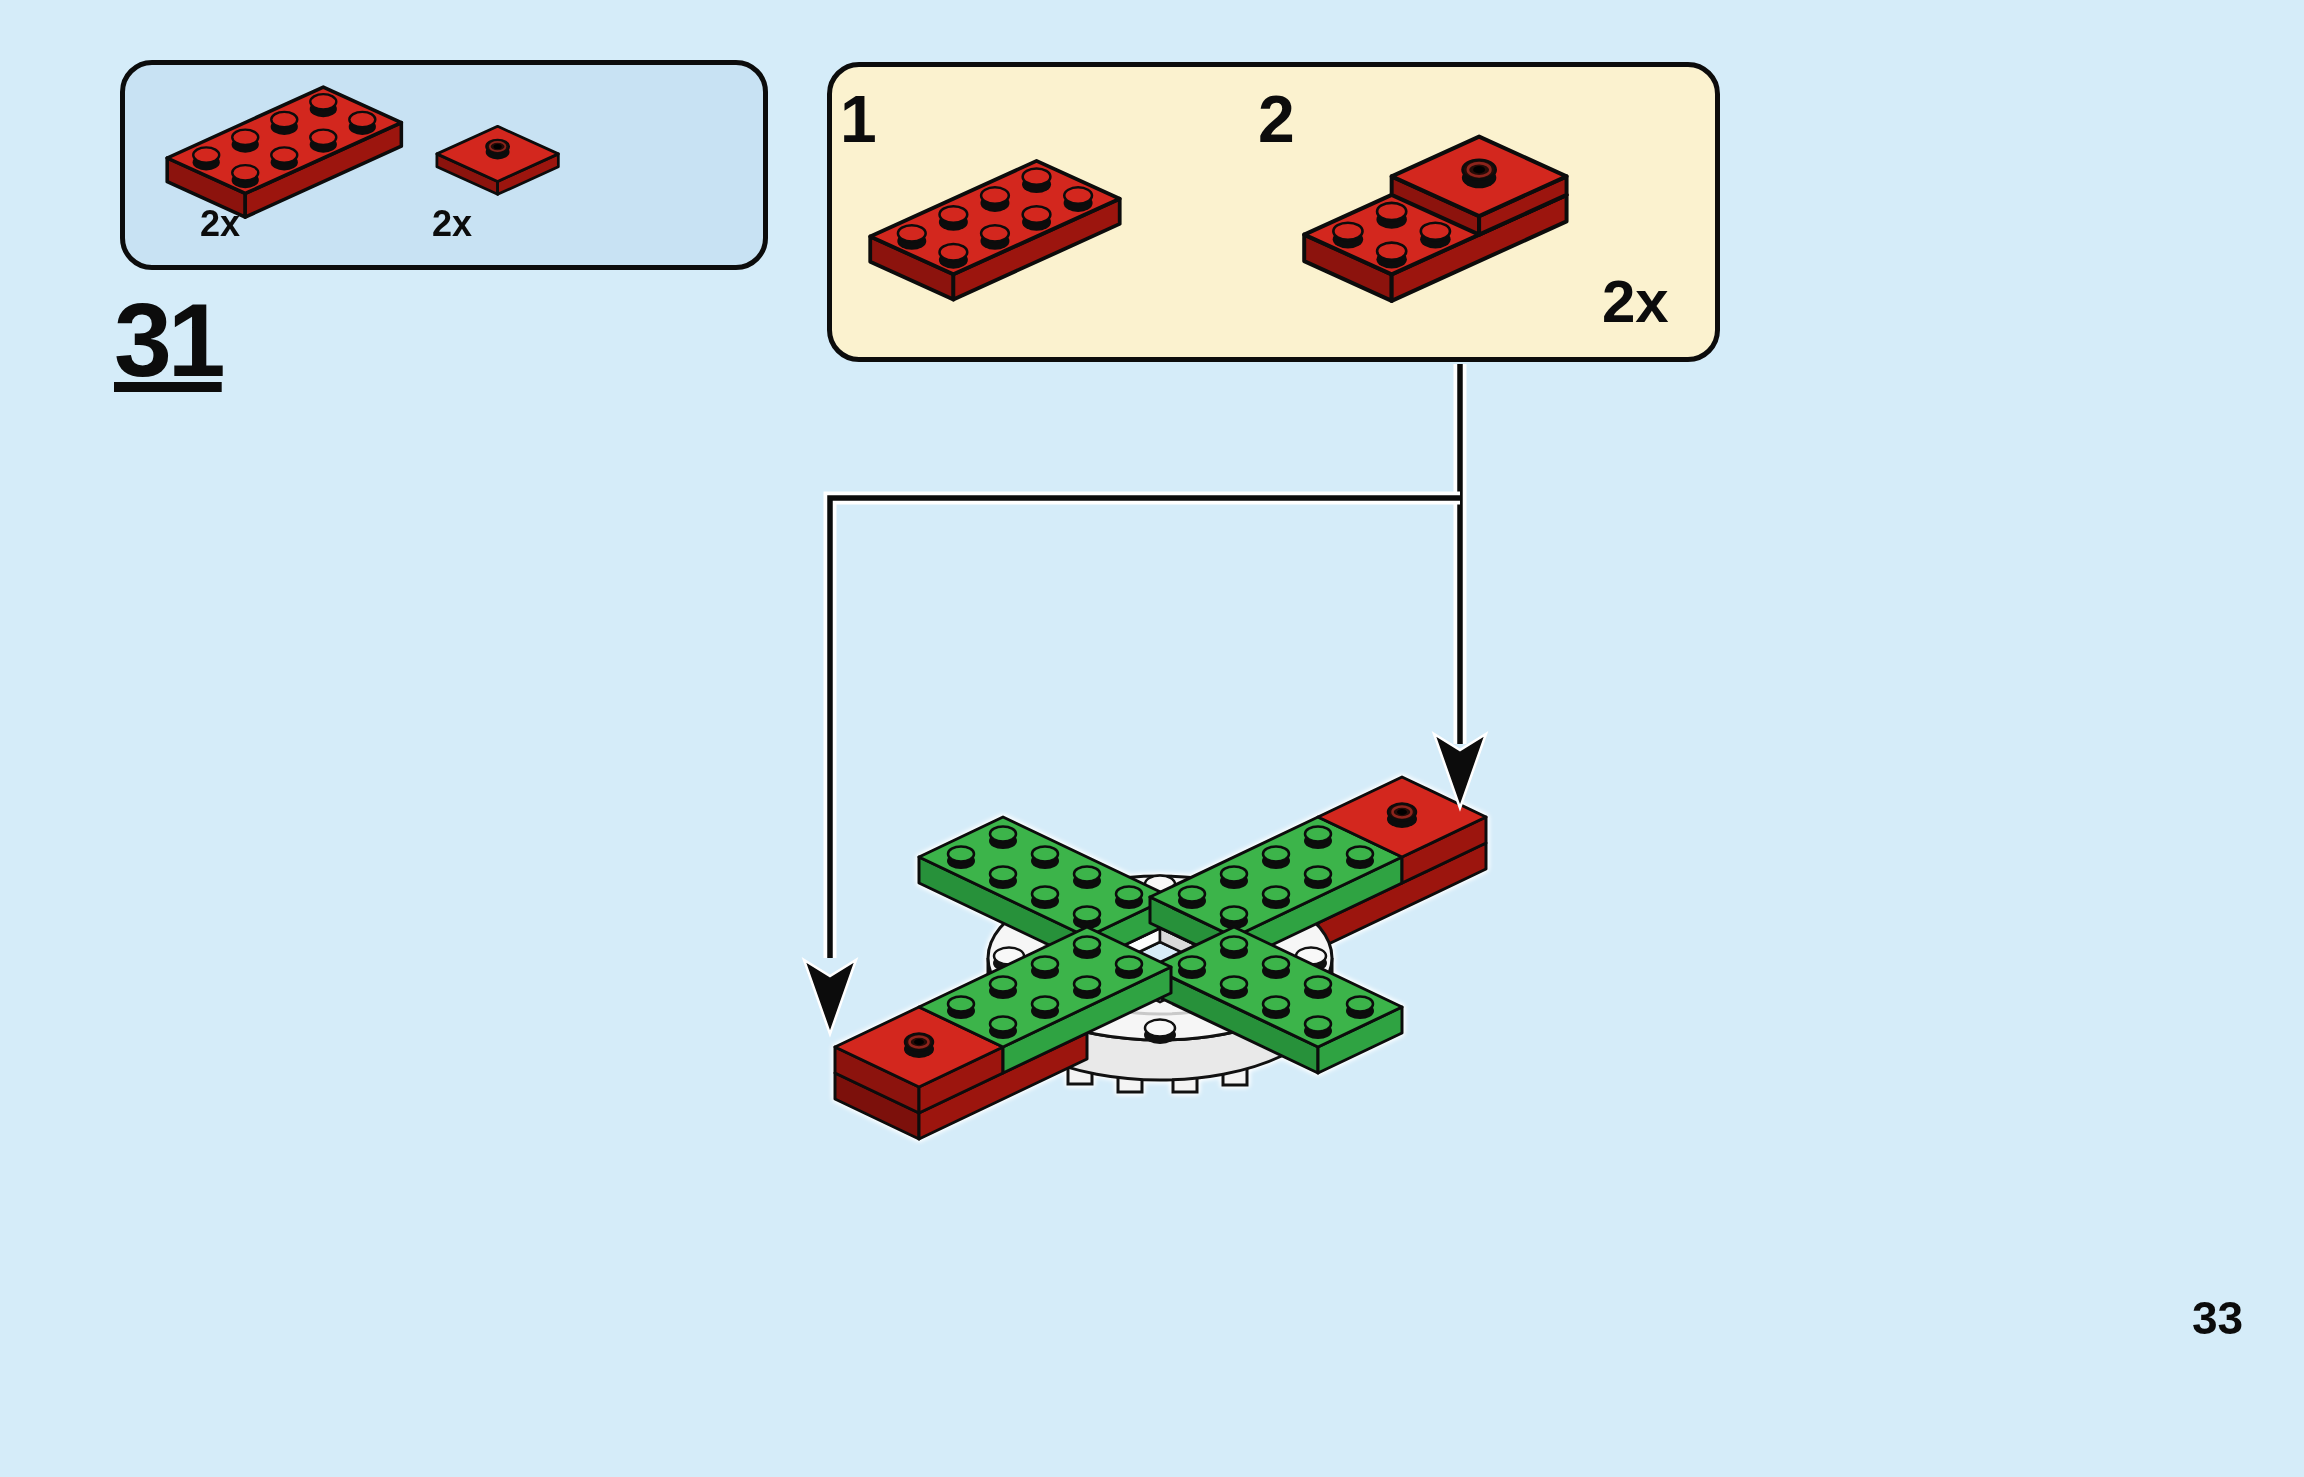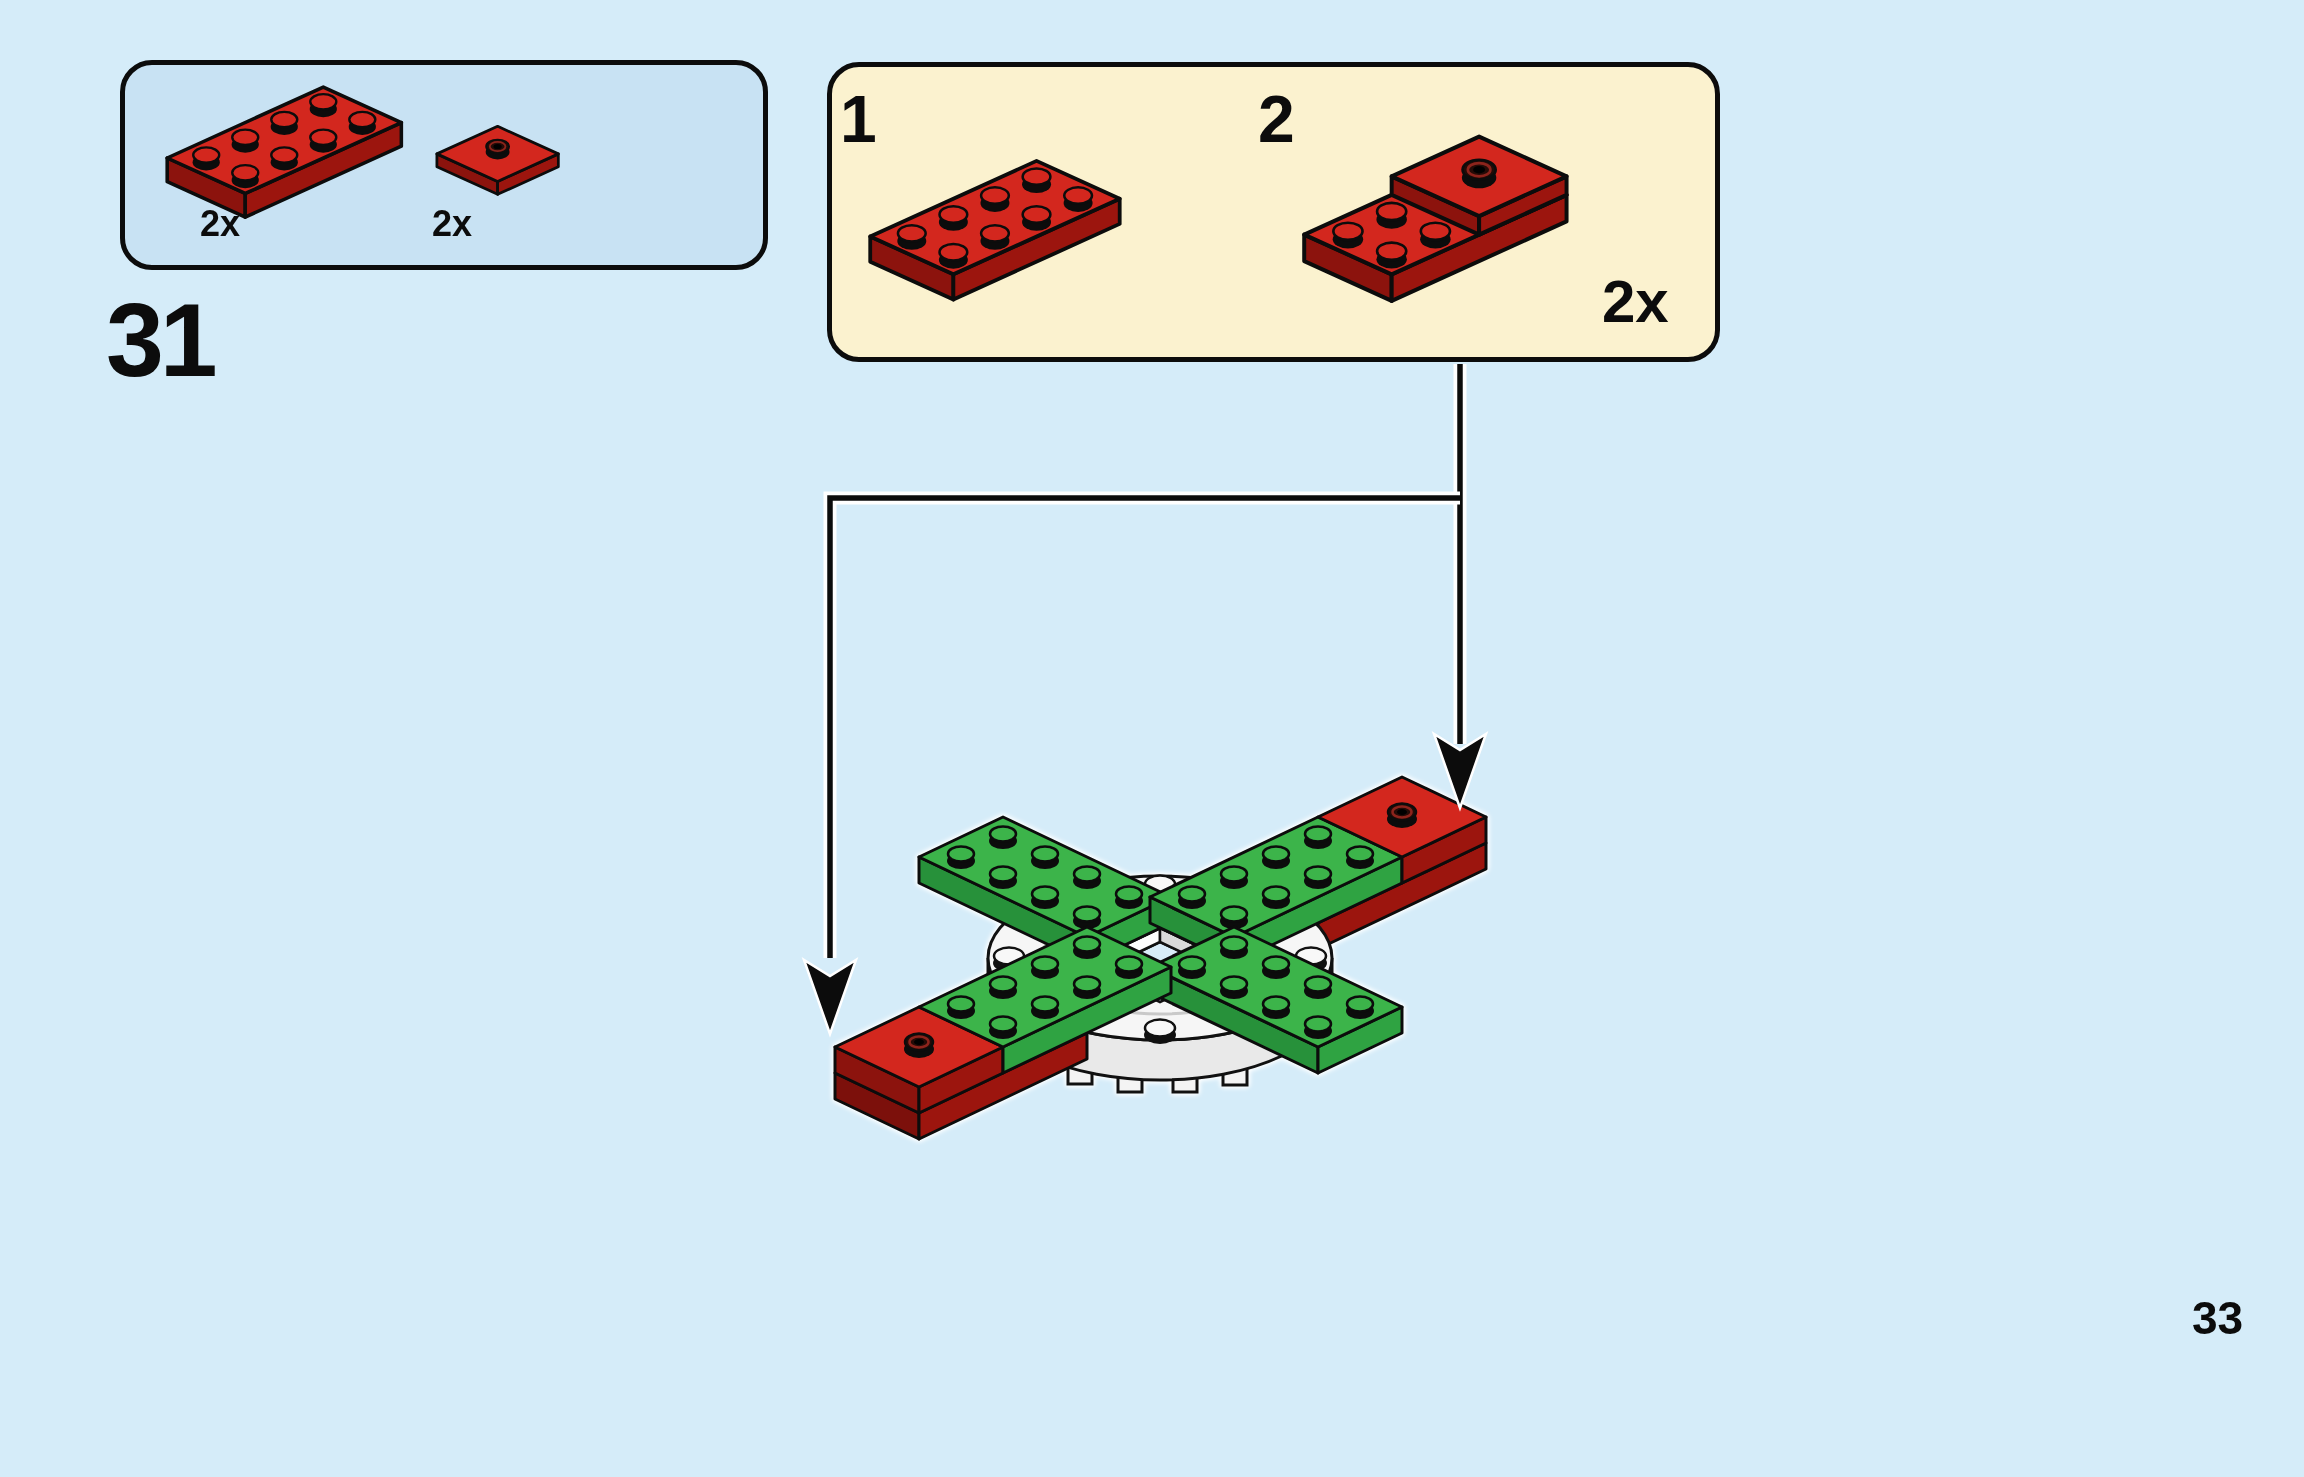--- a/index.html
+++ b/index.html
@@ -8,21 +8,21 @@
     background:#d5ecf9; font-family:"Liberation Sans", sans-serif; color:#0c0c0c;
   }
   .abs{position:absolute;}
   .callout{
     position:absolute; box-sizing:border-box;
     border:5px solid #0c0c0c; border-radius:32px;
   }
   .parts-box{ left:120px; top:60px; width:648px; height:210px; background:#c8e2f3; }
   .steps-box{ left:827px; top:62px; width:893px; height:300px; background:#fbf2cf; }
   .lbl{ position:absolute; font-weight:bold; line-height:1; white-space:nowrap; }
-  .step-number{ left:106px; top:288px; font-size:104px; letter-spacing:-4px; }
+  .step-number{ left:114px; top:288px; font-size:104px; letter-spacing:-4px;text-decoration:underline; }
   .count-sm{ font-size:36px; }
   .count-lg{ font-size:60px; }
   .substep-num{ font-size:66px; }
   .page-number{ left:2192px; top:1295px; font-size:46px; }
   .halo{ filter:drop-shadow(0 0 2.5px #ffffff) drop-shadow(0 0 2px #ffffff); }
   svg{ display:block; }
   .overlay{ position:absolute; left:0; top:0; pointer-events:none; }
 </style>
 </head>
 <body>

